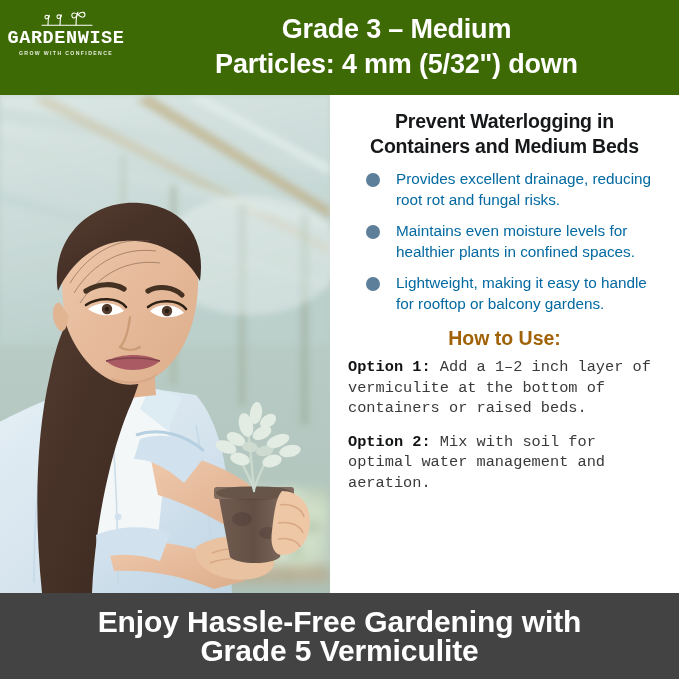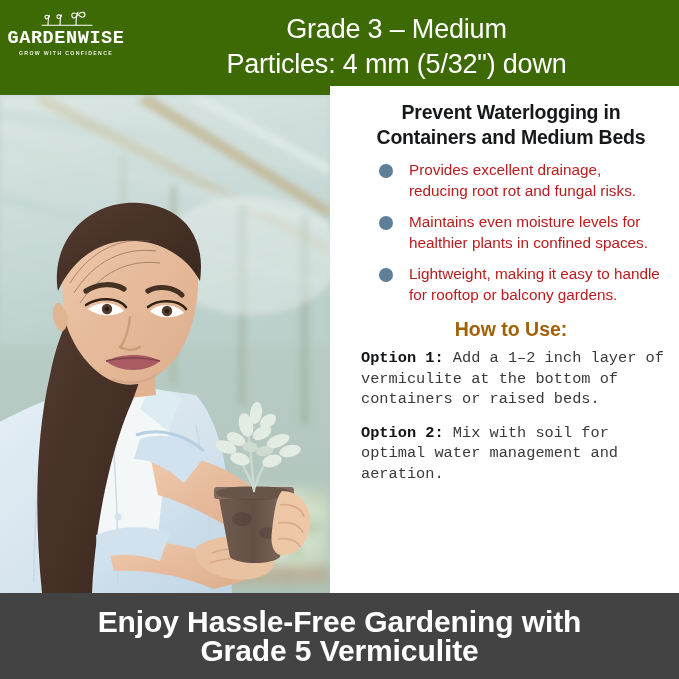--- a/index.html
+++ b/index.html
@@ -64,21 +64,21 @@
   .header-titles {
     position: absolute;
     left: 124px;
     top: 12px;
     width: 545px;
     text-align: center;
   }
   .header-line {
     color: #ffffff;
     font-family: "Liberation Sans", sans-serif;
-    font-weight: normal;
+    font-weight: bold;
     font-size: 27px;
     line-height: 35px;
     letter-spacing: -0.2px;
     white-space: nowrap;
   }
 
   
   .photo {
     position: absolute;
     left: 0;
@@ -87,26 +87,26 @@
     height: 498px;
     overflow: hidden;
     background: #cfdcd8;
   }
   .photo svg { display: block; }
 
   
   .content {
     position: absolute;
     left: 330px;
-    top: 86px;
+    top: 95px;
     width: 349px;
     height: 498px;
     background: #ffffff;
     box-sizing: border-box;
-    padding: 14px 12px 0 25px;
+    padding: 14px 12px 0 12px;
   }
   .content-heading {
     text-align: center;
     color: #16181a;
     font-family: "Liberation Sans", sans-serif;
     font-weight: bold;
     font-size: 19.5px;
     line-height: 25px;
     letter-spacing: -0.2px;
     margin: 0 0 10px 0;
@@ -123,21 +123,21 @@
   }
   .bullet-dot {
     flex: 0 0 auto;
     width: 14px;
     height: 14px;
     border-radius: 50%;
     background: #5e7f99;
     margin: 4px 16px 0 16px;
   }
   .bullet-text {
-    color: #b91c1c;
+    color: #0369a1;
     font-family: "Liberation Sans", sans-serif;
     font-size: 15.3px;
     line-height: 20.5px;
   }
   .howto-heading {
     text-align: center;
     color: #a16207;
     font-family: "Liberation Sans", sans-serif;
     font-weight: bold;
     font-size: 19.5px;

